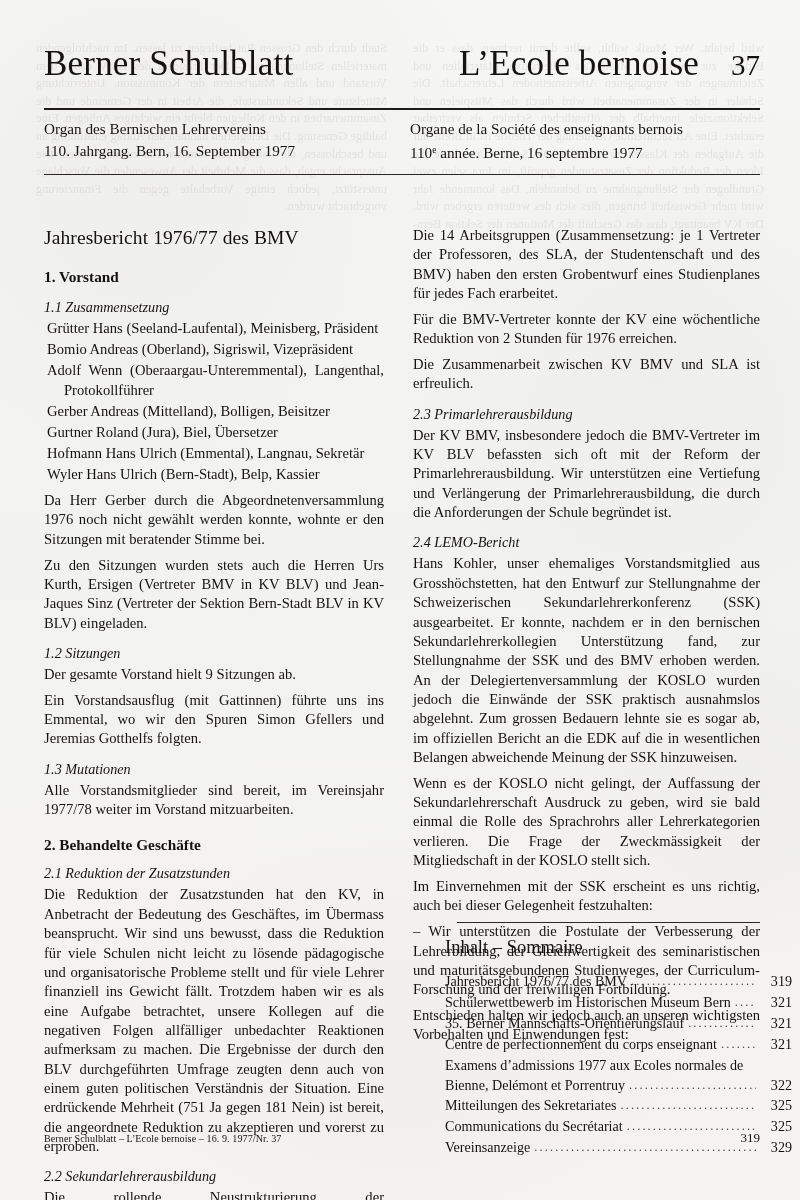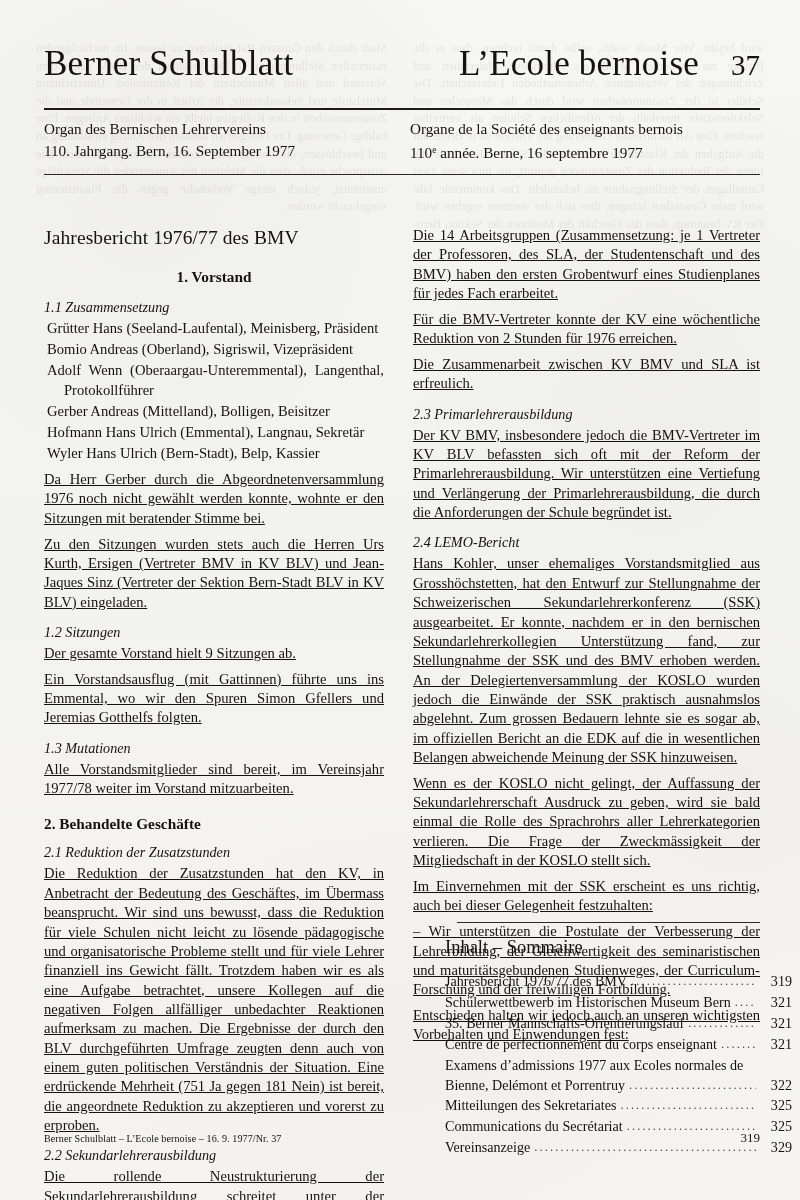--- a/index.html
+++ b/index.html
@@ -69,32 +69,31 @@
   .col-l{ width:340px; }
   .col-r{ width:347px; }
 
   h1.art-title{
     font-size:19.5px; font-weight:400; margin:0 0 17px 0; line-height:24px;
     letter-spacing:.1px;
   }
   h2.sec{
     font-size:15.3px; font-weight:700; margin:16px 0 7px 0; line-height:20px;
   }
-  h2.sec.first{ margin-top:0;text-align:center; }
+  h2.sec.first{ margin-top:0; }
   h3.sub{
     font-size:14.2px; font-weight:400; font-style:italic;
     margin:11px 0 2px 0; line-height:19px;
   }
   h3.sub.tight{ margin-top:9px; }
   p{
     margin:0 0 6.5px 0;
     font-size:14.6px; line-height:19.35px;
     text-align:justify; text-justify:inter-word;
     hyphens:manual;
-    text-decoration:underline;
   }
   
   ul.roster{ list-style:none; margin:0 0 7px 3px; padding:0; }
   ul.roster li{
     font-size:14.6px; line-height:19.5px;
     text-align:left; padding-left:17px; text-indent:-17px;
     margin-bottom:1.5px;
   }
   ul.roster li.wide{ text-align:justify; }
 
@@ -171,20 +170,21 @@
       <h1 class="art-title">Jahresbericht 1976/77 des BMV</h1>
 
       <h2 class="sec first">1. Vorstand</h2>
       <h3 class="sub">1.1 Zusammensetzung</h3>
 
       <ul class="roster">
         <li>Grütter Hans (Seeland-Laufental), Meinisberg, Präsident</li>
         <li class="wide">Bomio Andreas (Oberland), Sigriswil, Vizepräsident</li>
         <li class="wide">Adolf Wenn (Oberaargau-Unteremmental), Langenthal, Protokollführer</li>
         <li>Gerber Andreas (Mittelland), Bolligen, Beisitzer</li>
+        <li>Gurtner Roland (Jura), Biel, Übersetzer</li>
         <li>Hofmann Hans Ulrich (Emmental), Langnau, Sekretär</li>
         <li>Wyler Hans Ulrich (Bern-Stadt), Belp, Kassier</li>
       </ul>
 
       <p>Da Herr Gerber durch die Abgeordnetenversammlung 1976 noch nicht gewählt werden konnte, wohnte er den Sitzungen mit beratender Stimme bei.</p>
       <p>Zu den Sitzungen wurden stets auch die Herren Urs Kurth, Ersigen (Vertreter BMV in KV BLV) und Jean-Jaques Sinz (Vertreter der Sektion Bern-Stadt BLV in KV BLV) eingeladen.</p>
 
       <h3 class="sub">1.2 Sitzungen</h3>
       <p>Der gesamte Vorstand hielt 9 Sitzungen ab.</p>
       <p>Ein Vorstandsausflug (mit Gattinnen) führte uns ins Emmental, wo wir den Spuren Simon Gfellers und Jeremias Gotthelfs folgten.</p>

